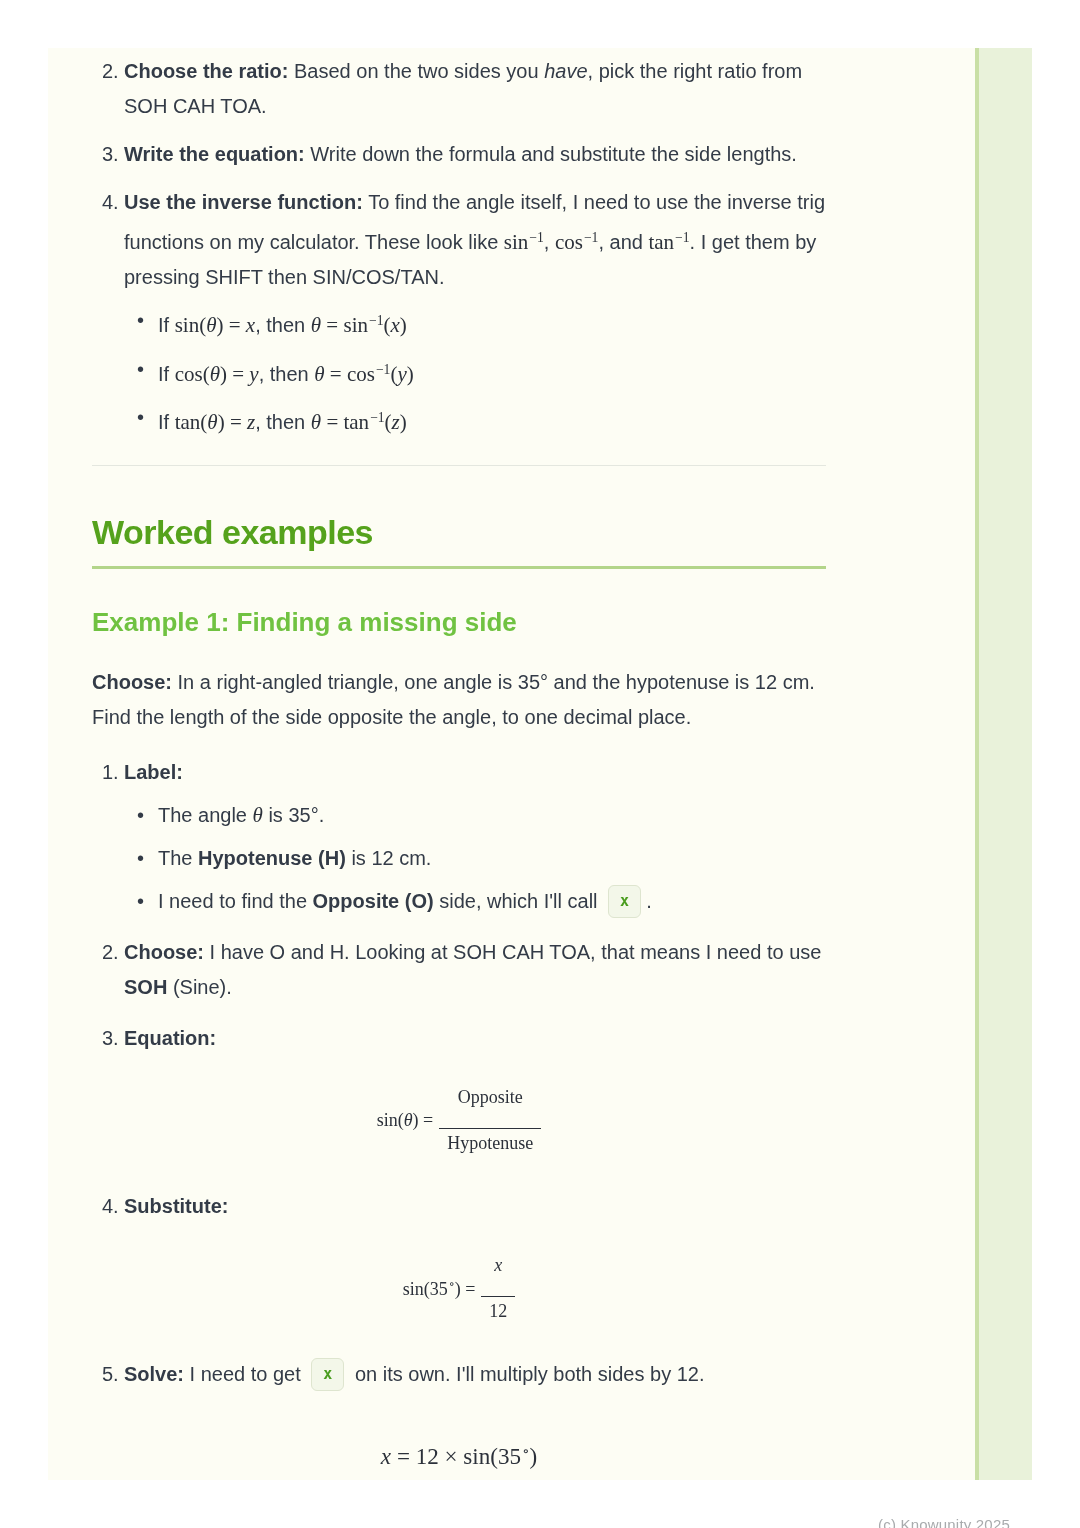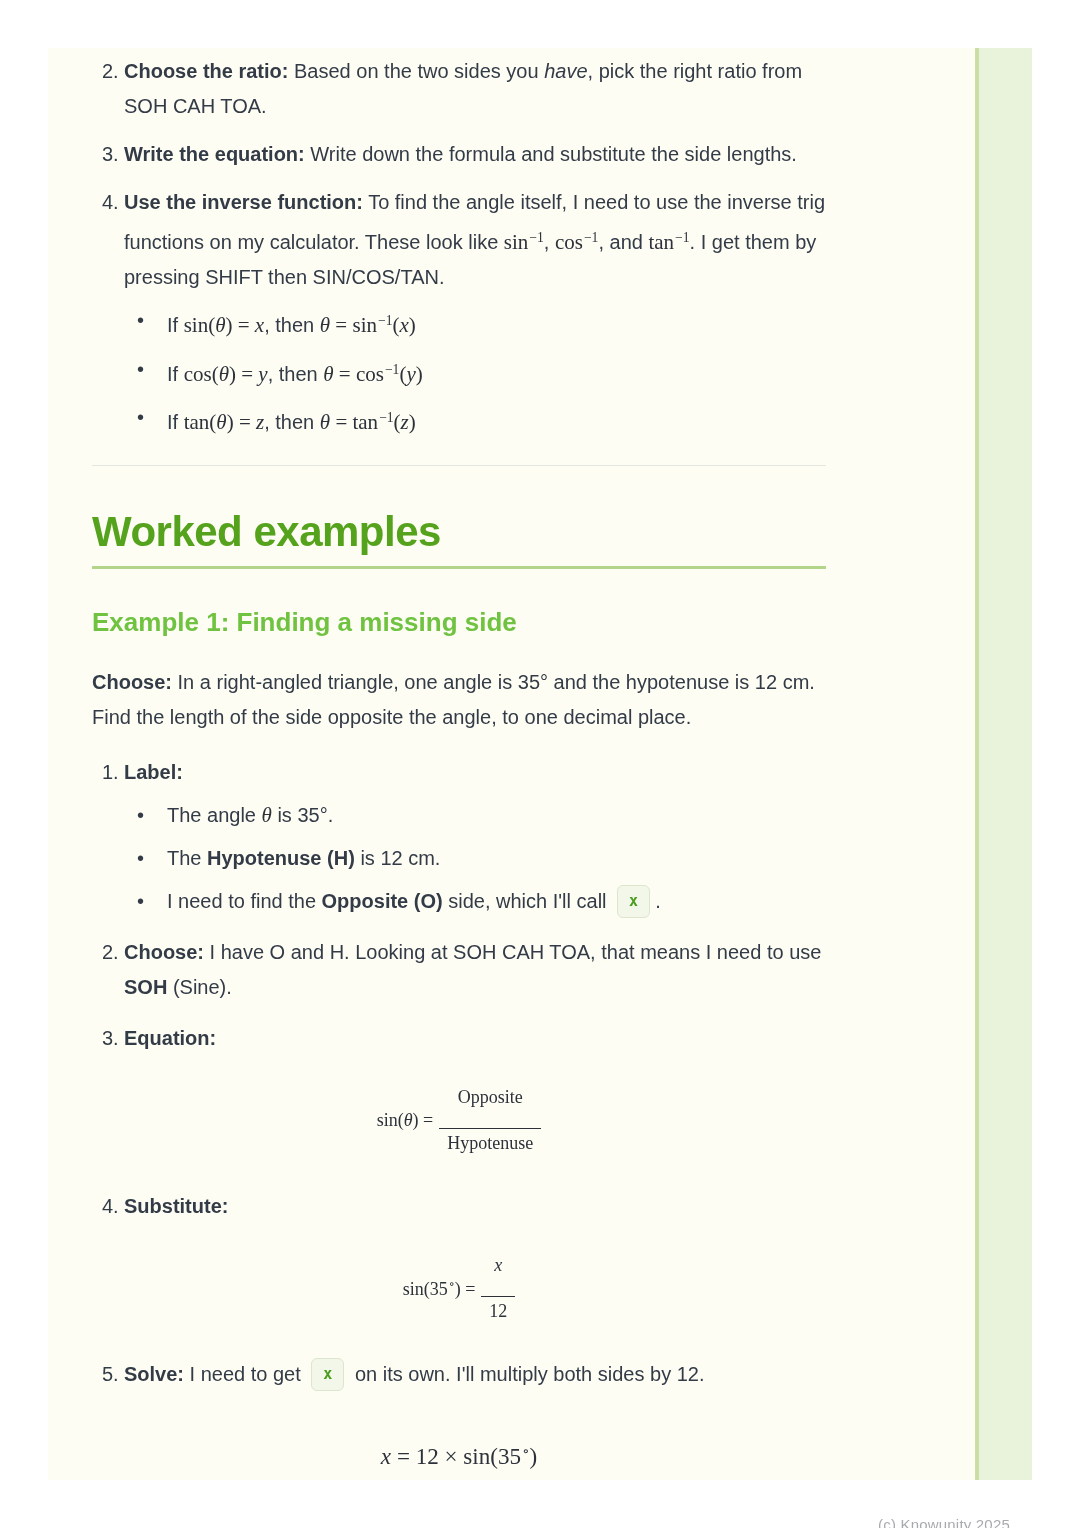--- a/index.html
+++ b/index.html
@@ -19,28 +19,28 @@
   .content{
     position:absolute;left:44px;top:6px;width:734px;line-height:35px;
   }
   
   .olist-item{display:flex;margin-top:13px;}
   .olist-item.first{margin-top:0;}
   .li-num{flex:0 0 22px;margin-left:10px;}
   .li-body{flex:1;}
   
   .bullets{margin-top:0;}
-  .bullet{display:flex;margin-top:8px;gap:9px;}
+  .bullet{display:flex;margin-top:8px;}
   .bullet .dot{flex:0 0 21px;margin-left:13px;color:#333b47;}
   .bullet .dot::before{content:"•";}
   .bullet-text{flex:1;}
   
   .divider{border-top:1px solid #e4e7df;margin-top:24px;height:0;}
   .h1{
-    margin-top:46px;font-size:42px;line-height:40px;font-weight:700;
+    margin-top:46px;font-size:34px;line-height:40px;font-weight:700;
     color:#55a21c;letter-spacing:-0.5px;
     padding-bottom:14px;border-bottom:3px solid #b3d58a;
   }
   .h2{margin-top:38px;font-size:26px;line-height:30px;font-weight:700;color:#70c241;}
   .para{margin-top:28px;}
   .thought{margin-top:22px;font-weight:700;}
   .steps{margin-top:20px;}
   .steps .olist-item{margin-top:16px;}
   
   .run-r{}

